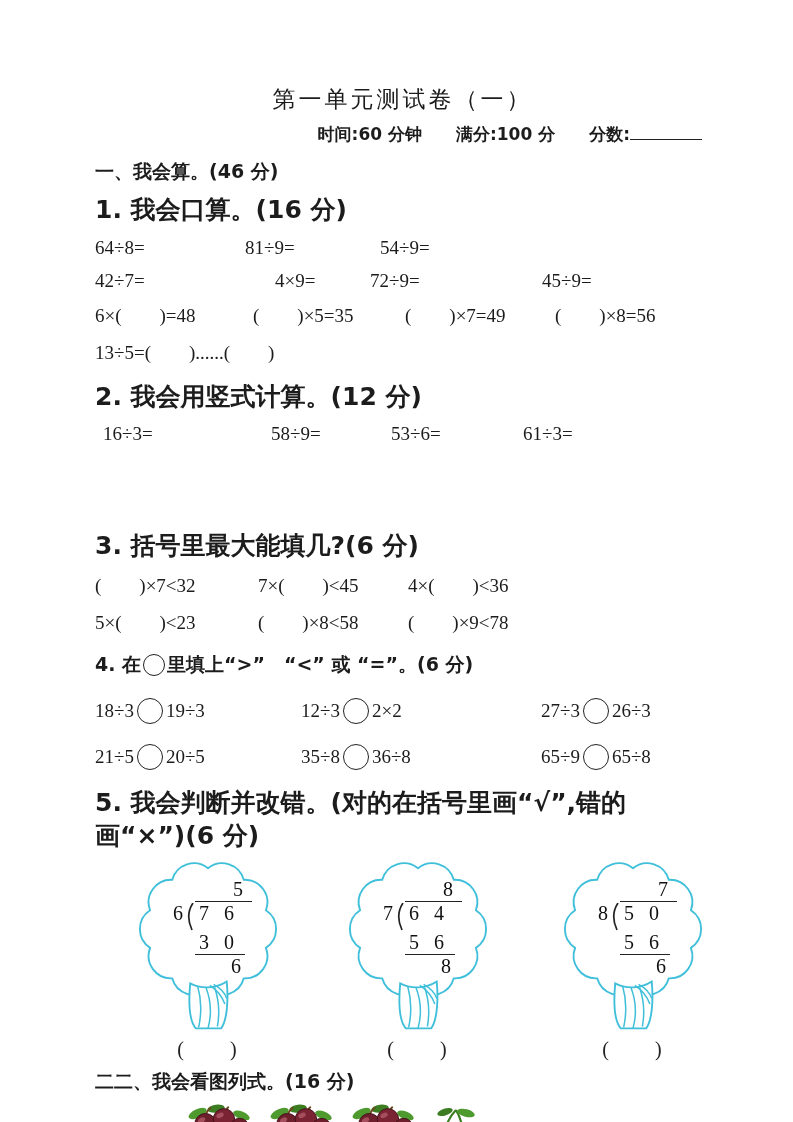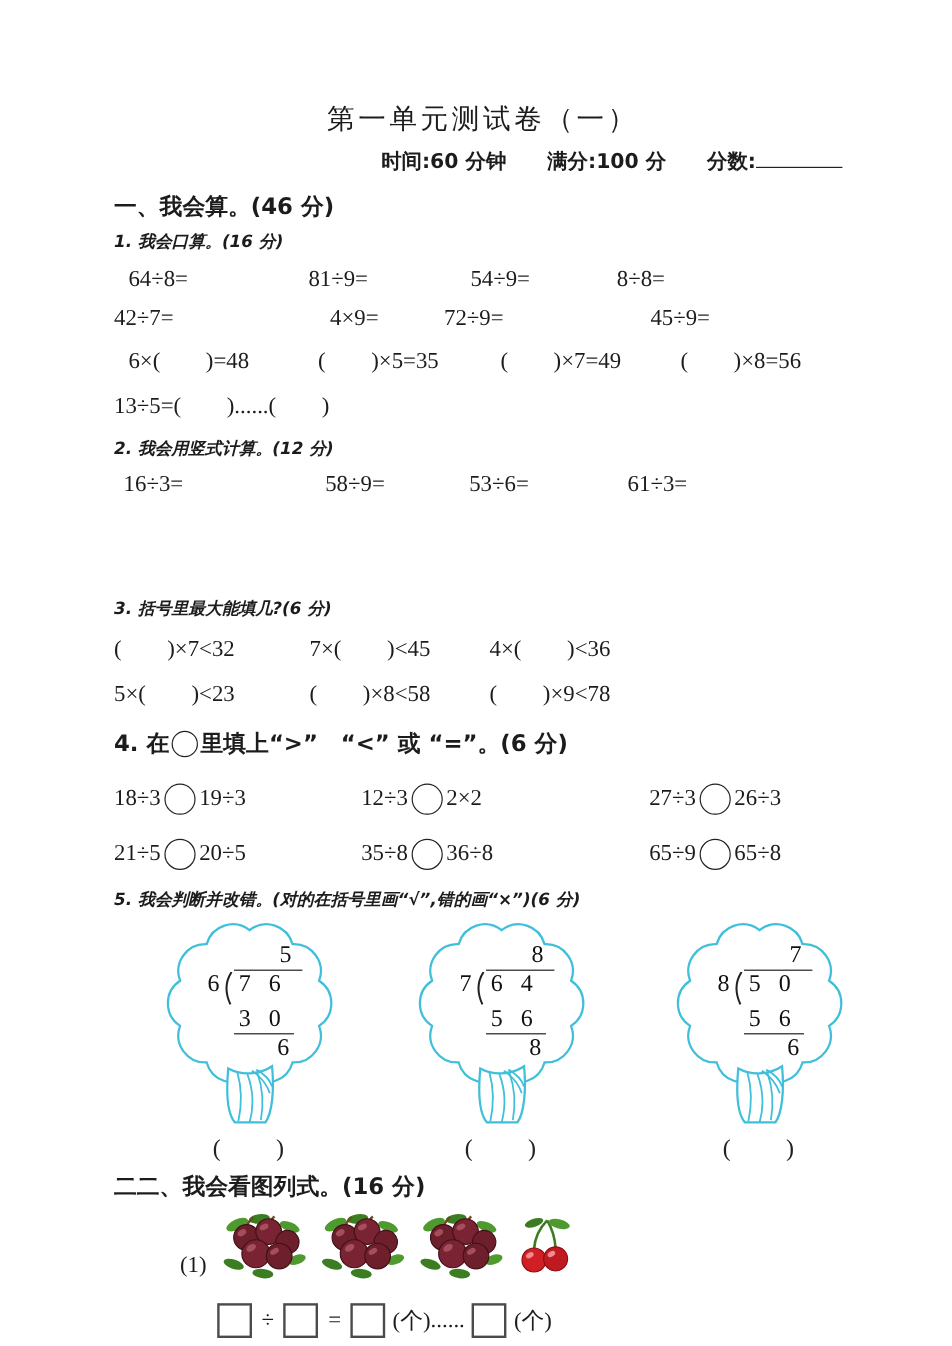--- a/index.html
+++ b/index.html
@@ -10,23 +10,23 @@
   }
   .sheet{position:absolute;left:95px;top:0;width:615px;}
   .hsans{font-family:"DejaVu Sans","Liberation Sans",sans-serif;font-weight:700;}
 
   .title{text-align:center;margin-top:84px;font-size:23px;letter-spacing:3px;}
   .info-line{display:flex;justify-content:flex-end;align-items:flex-end;gap:34px;
     font-size:17px;margin-top:8px;padding-right:8px;}
   .score-underline{display:inline-block;width:72px;border-bottom:1.5px solid #222;height:16px;}
 
   .sec-h{font-size:19px;margin-top:13px;}
-  .sub-h{font-size:14px;margin-top:8px;font-style:italic;}
-
-  .row4{display:grid;grid-template-columns:150px 135px 122px 1fr;font-size:19px;margin-top:11px;margin-left:12px;}
+  .sub-h{font-size:25px;margin-top:8px;}
+
+  .row4{display:grid;grid-template-columns:150px 135px 122px 1fr;font-size:19px;margin-top:11px;}
   .row4b{display:grid;grid-template-columns:180px 95px 172px 1fr;font-size:19px;margin-top:11px;}
   .row2{display:grid;grid-template-columns:278px 1fr;font-size:19px;margin-top:11px;}
   .rowv{display:grid;grid-template-columns:168px 120px 132px 1fr;font-size:19px;margin-top:10px;padding-left:8px;}
   .spacer-vertical{height:76px;}
   .row3{display:grid;grid-template-columns:163px 150px 1fr;font-size:19px;margin-top:11px;}
   .rowc{display:grid;grid-template-columns:206px 240px 1fr;font-size:19px;margin-top:20px;}
   .cmp{display:flex;align-items:center;}
   .circle{display:inline-block;width:24px;height:24px;border:1.6px solid #222;
     border-radius:50%;margin:0 3px;flex:0 0 auto;}
   .circle.small{width:20px;height:20px;vertical-align:-5px;margin:0 2px;}
@@ -119,21 +119,20 @@
     </span>
   </div>
 
   <div class="sec-h hsans">一、我会算。(46 分)</div>
 
   <div class="sub-h hsans">1. 我会口算。(16 分)</div>
   <div class="row4">
     <span>64÷8=</span>
     <span>81÷9=</span>
     <span>54÷9=</span>
-    <span>8÷8=</span>
   </div>
   <div class="row4b">
     <span>42÷7=</span>
     <span>4×9=</span>
     <span>72÷9=</span>
     <span>45÷9=</span>
   </div>
   <div class="row4" style="grid-template-columns:158px 152px 150px 1fr">
     <span>6×(　　)=48</span>
     <span>(　　)×5=35</span>

